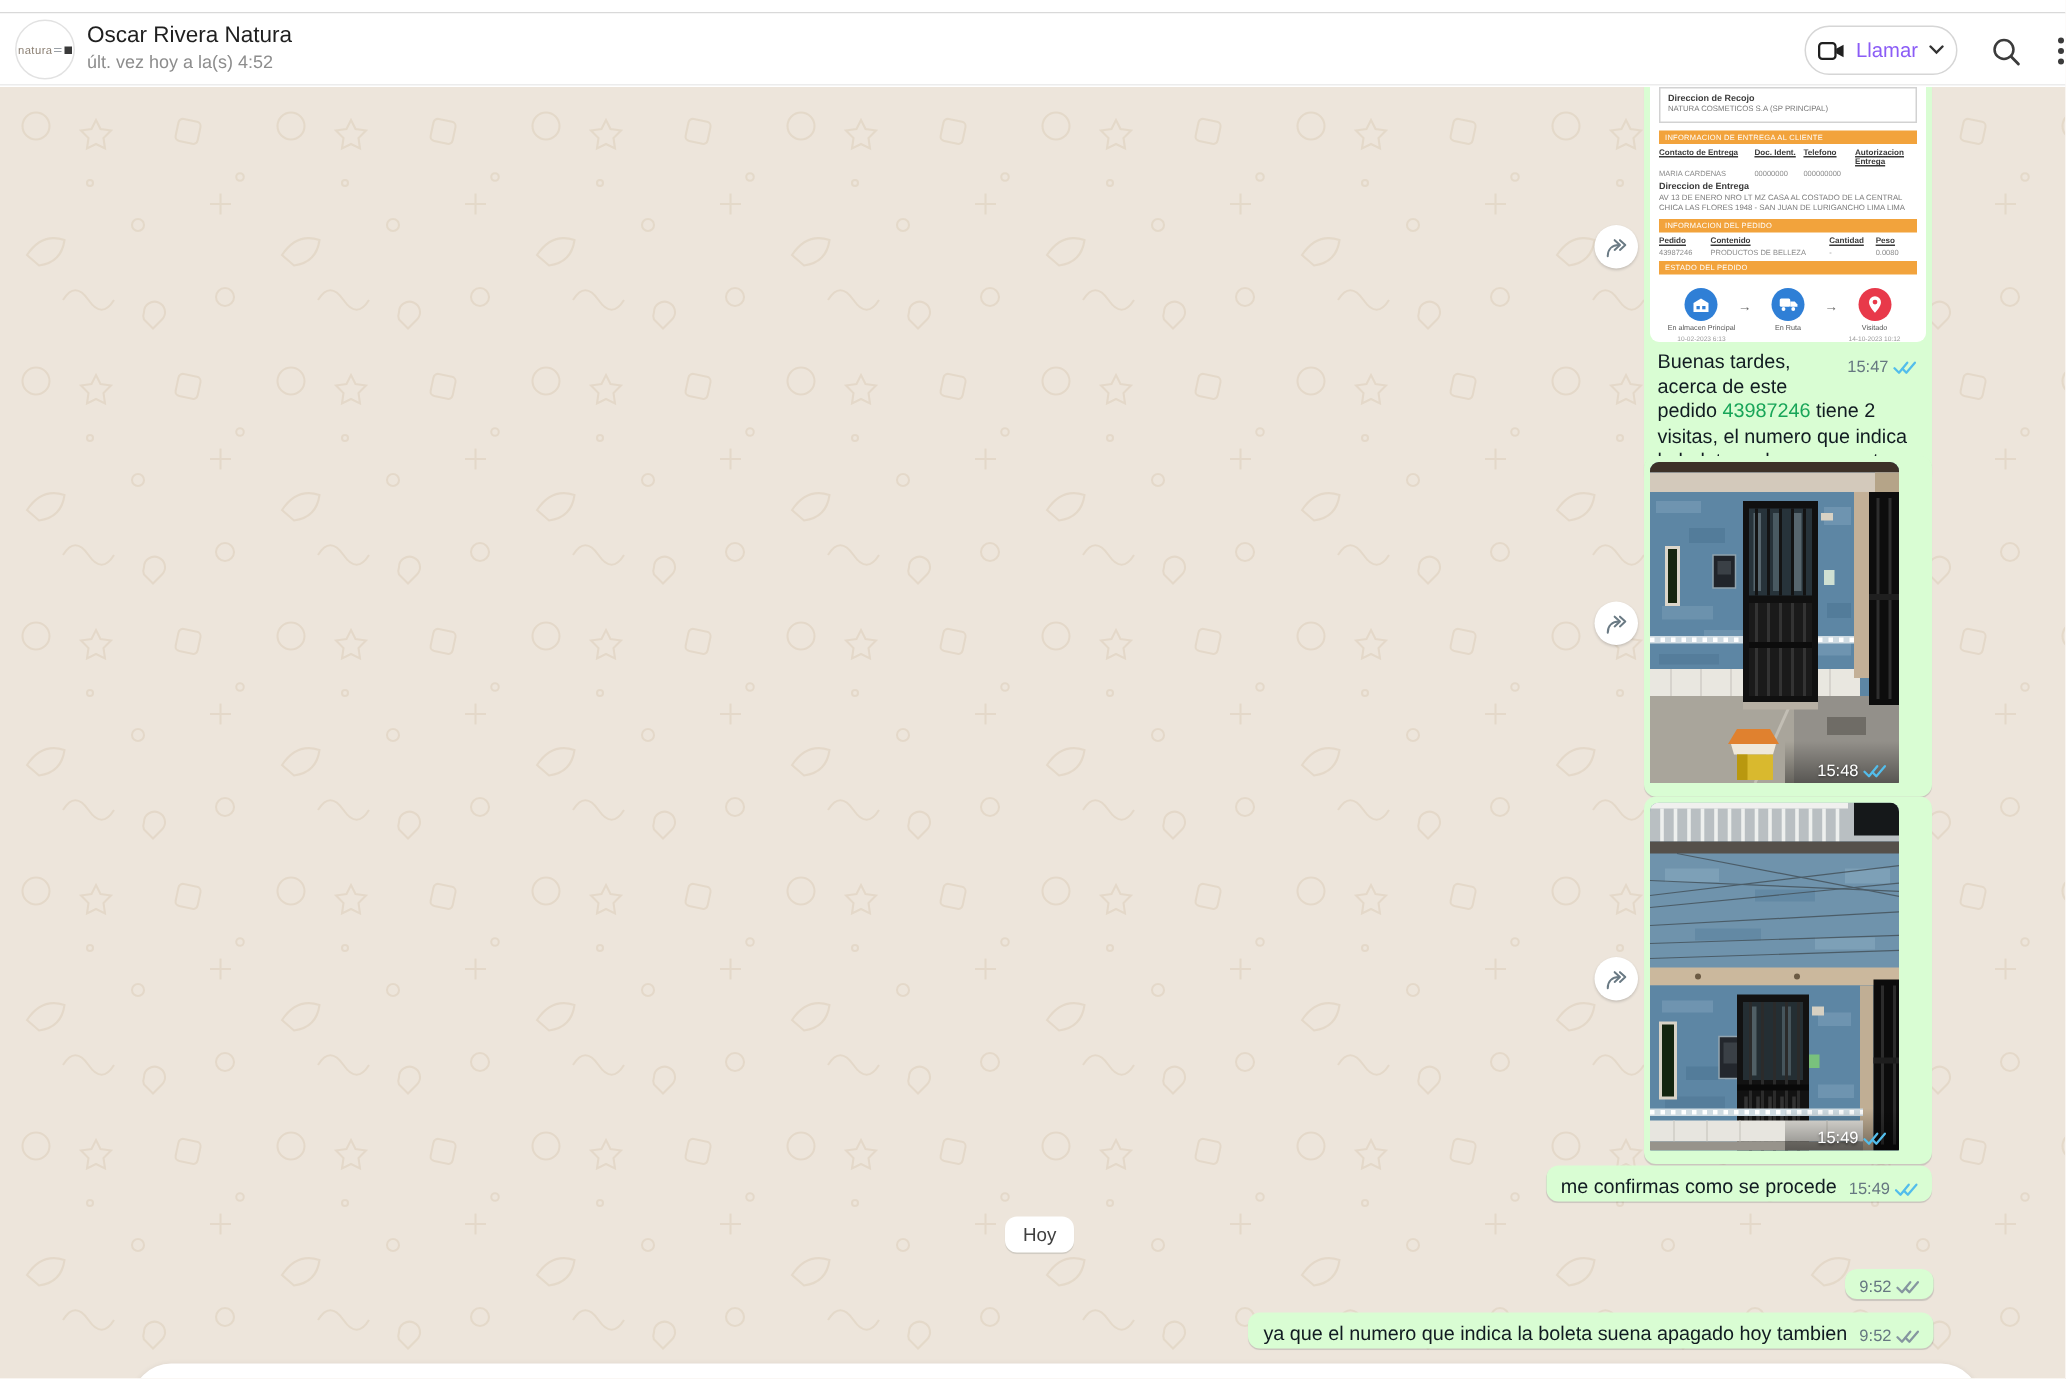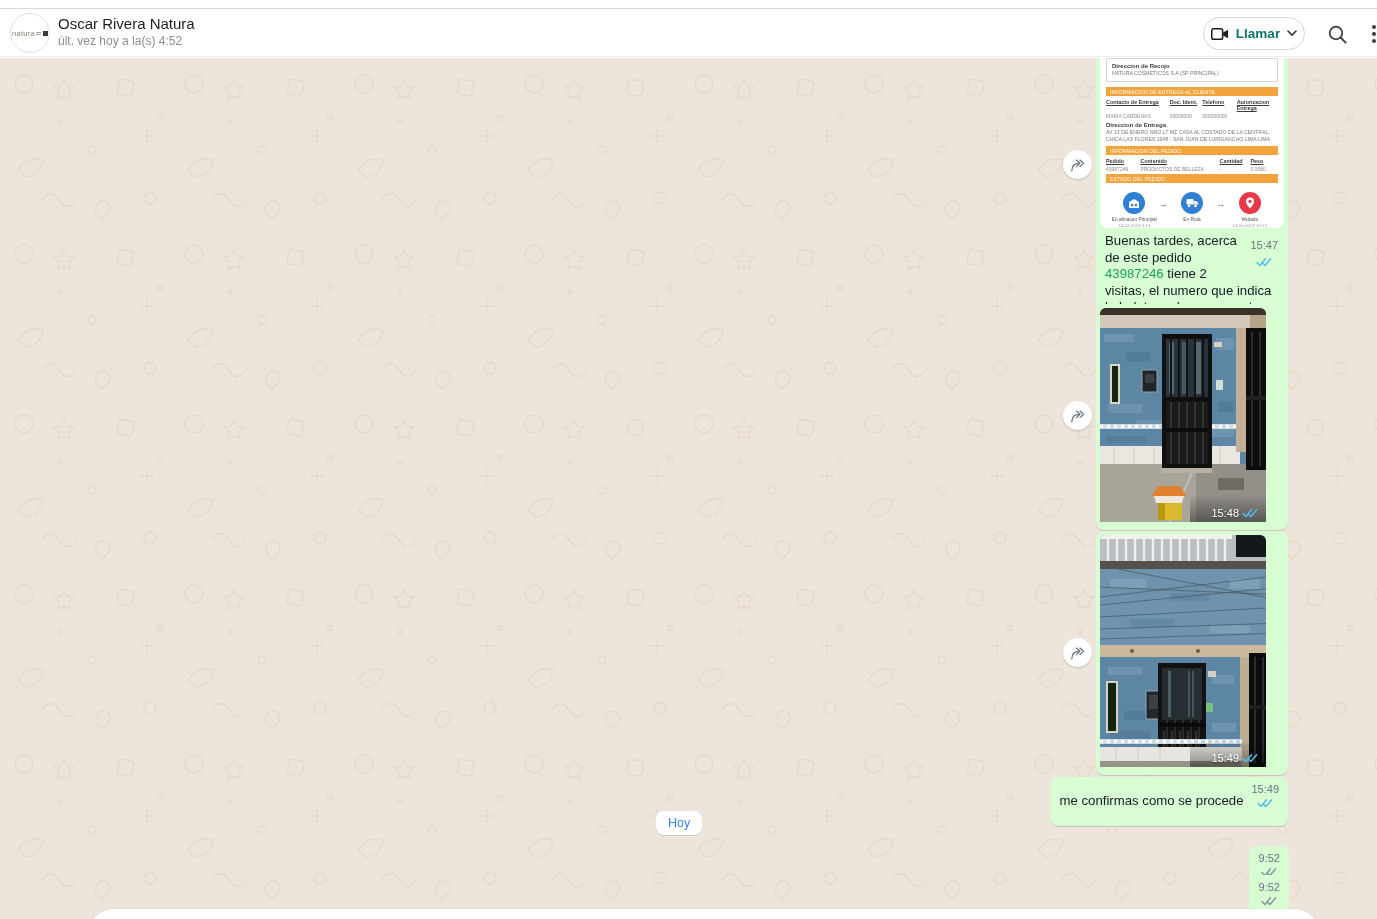--- a/index.html
+++ b/index.html
@@ -18,34 +18,34 @@
   .avatar-word { font-size:7.5px; color:#8b7f72; letter-spacing:.3px; }
   .avatar-glyph { display:flex; gap:2px; align-items:flex-end; }
   .ag-dots { width:5px; height:4px; background:repeating-linear-gradient(#9aa0a6 0 1px, transparent 1px 2px); }
   .ag-sq { width:5px; height:5px; background:#3a3a3a; }
   .hdr-texts { position:absolute; left:58px; top:5px; }
   .hdr-title { font-size:15px; color:#1f1f1f; line-height:19px; }
   .hdr-status { font-size:12px; color:#8d8d8d; line-height:17px; }
   .call-pill { position:absolute; left:1203px; top:8px; height:33px; width:102px;
                border:1px solid #d6d6d6; border-radius:17px; background:#fff;
                display:flex; align-items:center; justify-content:center; gap:7px; cursor:pointer; }
-  .call-label { font-size:13.5px; color:#0f766e;font-weight:bold; }
+  .call-label { font-size:13.5px; color:#8b5cf6; }
   .icon-btn { position:absolute; top:14px; width:22px; height:22px; display:flex;
               align-items:center; justify-content:center; cursor:pointer; }
   .search-btn { left:1326px; }
   .kebab-btn { left:1363px; }
 
   
   .chat { position:absolute; top:58px; left:0; right:0; bottom:0; background:#ede5db; overflow:hidden; }
   .doodle { position:absolute; inset:0; opacity:.55; }
 
   
   .bubble { position:absolute; background:#d9fdd3; border-radius:8px;
             box-shadow:0 1px .5px rgba(11,20,26,.15); }
-  .meta { display:inline-flex; align-items:center; gap:3px; font-size:11px; color:#667781;flex-direction:column; }
+  .meta { display:inline-flex; align-items:center; gap:3px; font-size:11px; color:#667781; }
   .tick { width:16px; height:11px; }
   .tick-blue { color:#53bdeb; }
   .tick-gray { color:#8696a0; }
 
   
   .msg-doc { left:1096px; top:-22px; width:192px; padding:4px 4px 6px; }
   .doc-img { width:184px; height:188px; background:#fff; border-radius:6px; overflow:hidden;
              padding-top:18px; font-family:"Liberation Sans", sans-serif; }
   .dbox { border:1px solid #d2d2d2; margin:0 6px 5px; padding:3px 5px 4px; }
   .dlabel { font-size:6px; font-weight:bold; color:#3a3a3a; line-height:8px; }
@@ -78,30 +78,30 @@
   .photo-time { position:absolute; right:8px; bottom:7px; display:flex; align-items:center; gap:3px;
                 color:#fff; font-size:11px; text-shadow:0 1px 2px rgba(0,0,0,.55); }
 
   
   .fwd { position:absolute; left:1063px; width:29px; height:29px; border-radius:50%; background:#fff;
          box-shadow:0 1px 2px rgba(0,0,0,.18); display:flex; align-items:center; justify-content:center;
          cursor:pointer; }
   .fwd-1 { top:92px; } .fwd-2 { top:343px; } .fwd-3 { top:580px; }
 
   
-  .msg-line { padding:6px 9px 17px 10px;text-align:right; }
+  .msg-line { padding:6px 9px 2px 10px;text-align:right; }
   .msg-line .row { display:flex; align-items:flex-end; gap:8px; white-space:nowrap; }
   .msg-line .txt { font-size:13.2px; color:#111b21; line-height:16px; }
   .msg-confirm { right:89px; top:719px; }
   .msg-day1 { right:88px; top:788px; }
   .msg-day2 { right:88px; top:817px; }
 
   
-  .day-divider { position:absolute; left:656px; top:753px; background:#fff; border-radius:8px;
-                 padding:5px 12px; font-size:12.5px; color:#3b82f6;
+  .day-divider { position:absolute; left:670px; top:753px; background:#fff; border-radius:8px;
+                 padding:5px 12px; font-size:12.5px; color:#404040;
                  box-shadow:0 1px .5px rgba(11,20,26,.13); }
 
   
   .compose { position:absolute; left:88px; top:851px; width:1232px; height:60px; background:#fff;
              border-radius:26px 26px 0 0; box-shadow:0 1px 4px rgba(0,0,0,.10); cursor:text; }
 </style>
 </head>
 <body>
 
 <div class="app">
@@ -448,20 +448,21 @@
           <svg class="tick tick-gray" viewBox="0 0 16 11">
             <path d="M1 5.5 L4 8.5 L9.5 1.8" fill="none" stroke="currentColor" stroke-width="1.5" stroke-linecap="round" stroke-linejoin="round"></path>
             <path d="M6.4 5.9 L8.9 8.5 L14.6 1.8" fill="none" stroke="currentColor" stroke-width="1.5" stroke-linecap="round" stroke-linejoin="round"></path>
           </svg>
         </span>
       </div>
     </div>
 
     <div class="bubble msg-line msg-day2">
       <div class="row">
+        <span class="txt">ya que el numero que indica la boleta suena apagado hoy tambien</span>
         <span class="meta">
           <span>9:52</span>
           <svg class="tick tick-gray" viewBox="0 0 16 11">
             <path d="M1 5.5 L4 8.5 L9.5 1.8" fill="none" stroke="currentColor" stroke-width="1.5" stroke-linecap="round" stroke-linejoin="round"></path>
             <path d="M6.4 5.9 L8.9 8.5 L14.6 1.8" fill="none" stroke="currentColor" stroke-width="1.5" stroke-linecap="round" stroke-linejoin="round"></path>
           </svg>
         </span>
       </div>
     </div>
 

